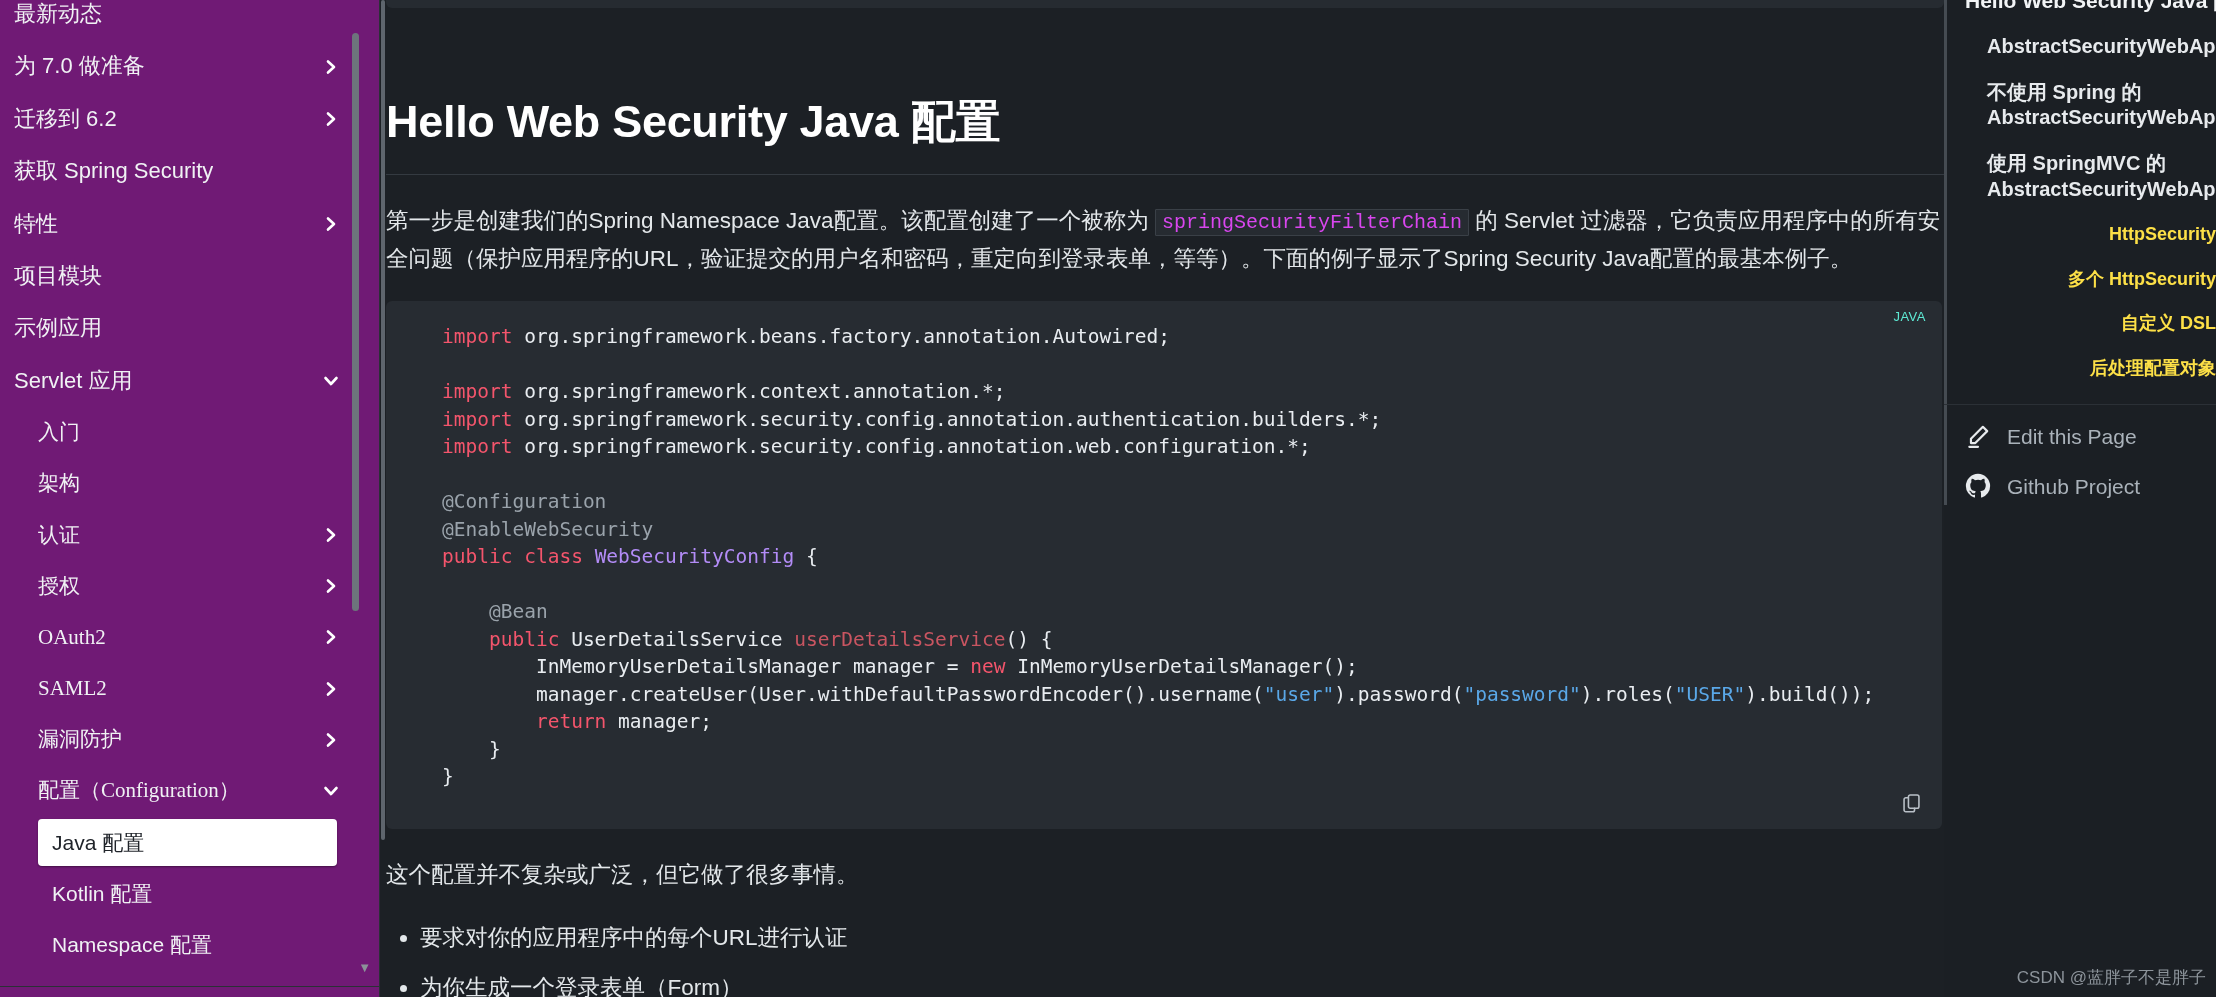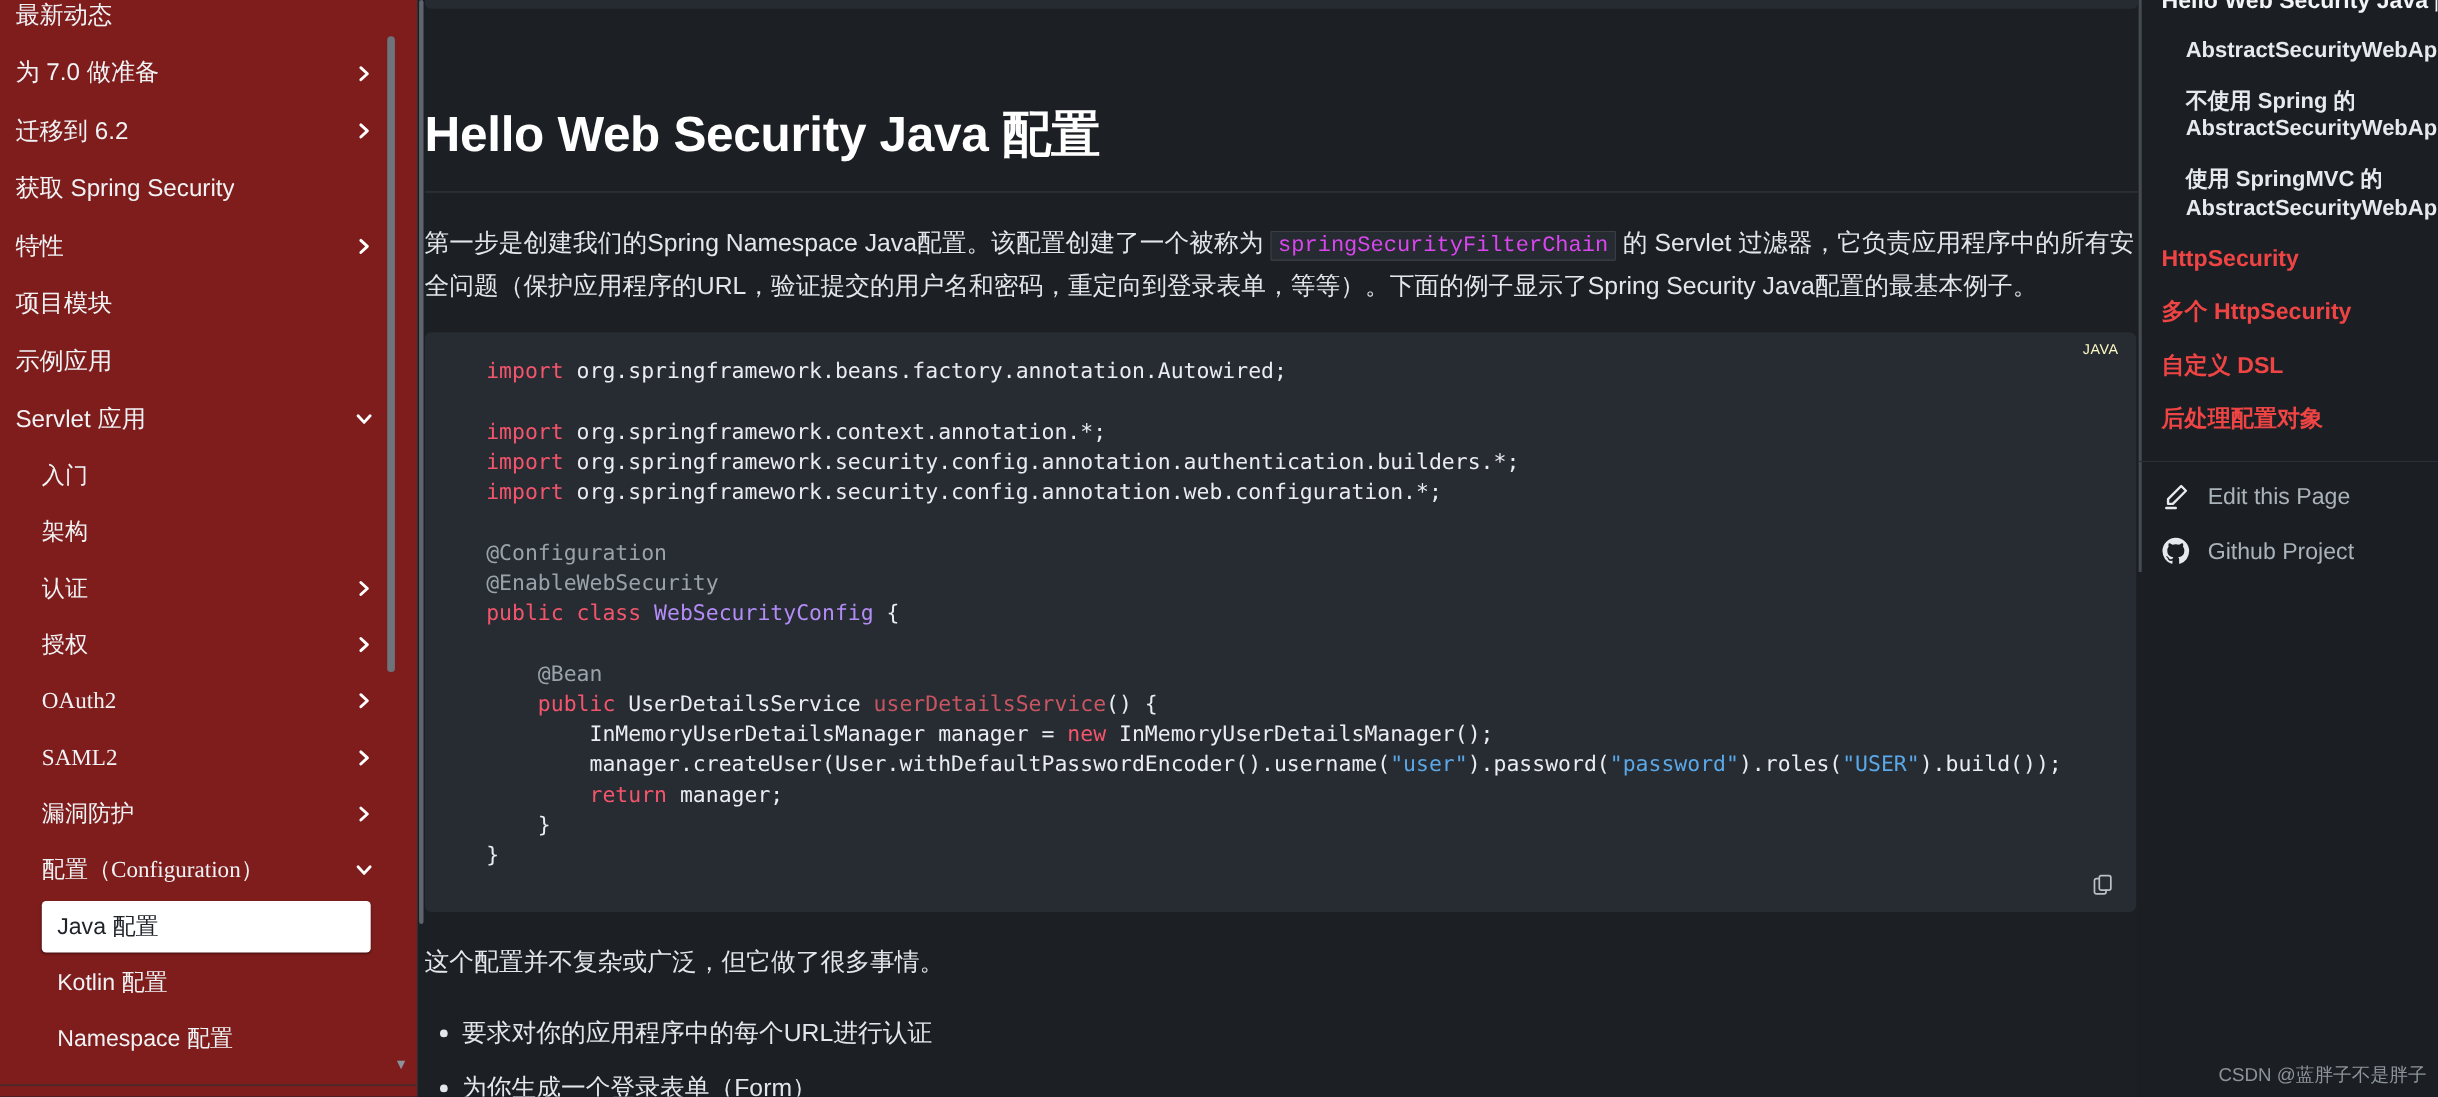--- a/index.html
+++ b/index.html
@@ -16,21 +16,21 @@
     display: flex;
     background: #1c2025;
   }
 
   
   #left-nav {
     position: relative;
     width: 380px;
     min-width: 380px;
     height: 997px;
-    background: #7f1d1d;
+    background: #701a75;
     border-right: 1px solid #2b3036;
     overflow: hidden;
   }
   #left-nav-inner {
     padding: 0 0 0 0;
     margin-top: -12px;
   }
   .nav-item {
     display: flex;
     align-items: center;
@@ -159,21 +159,21 @@
     border-radius: 6px;
     margin: 22px 0 14px 0;
     padding: 18px 0 34px 0;
     width: 1556px;
   }
   .code-lang {
     position: absolute;
     top: 8px; right: 16px;
     font-size: 13px;
     letter-spacing: .5px;
-    color: #fef9c3;
+    color: #5eead4;
     font-family: "Liberation Sans", sans-serif;
   }
   pre.code {
     margin: 4px;
     padding: 0 26px 0 52px;
     font-family: "DejaVu Sans Mono", monospace;
     font-size: 19.5px;
     line-height: 27.5px;
     color: #e9edf1;
     white-space: pre;
@@ -229,26 +229,27 @@
     white-space: nowrap;
   }
   .toc-sub {
     color: #e7eaed;
     font-size: 20px;
     font-weight: 700;
     padding: 10px 0 10px 22px;
     line-height: 1.28;
   }
   .toc-lvl1 {
-    color: #ef4444;
-    font-size: 21px;
+    color: #fde047;
+    font-size: 18px;
     font-weight: 700;
     padding: 11px 0 11px 0;
     line-height: 1.25;
     white-space: nowrap;
+    text-align: right;
   }
   #toc-rule {
     margin: 14px 0 0 -21px;
     width: 272px; height: 1px;
     background: #2b3036;
   }
   .toc-link {
     display: flex;
     align-items: flex-end;
     gap: 16px;

